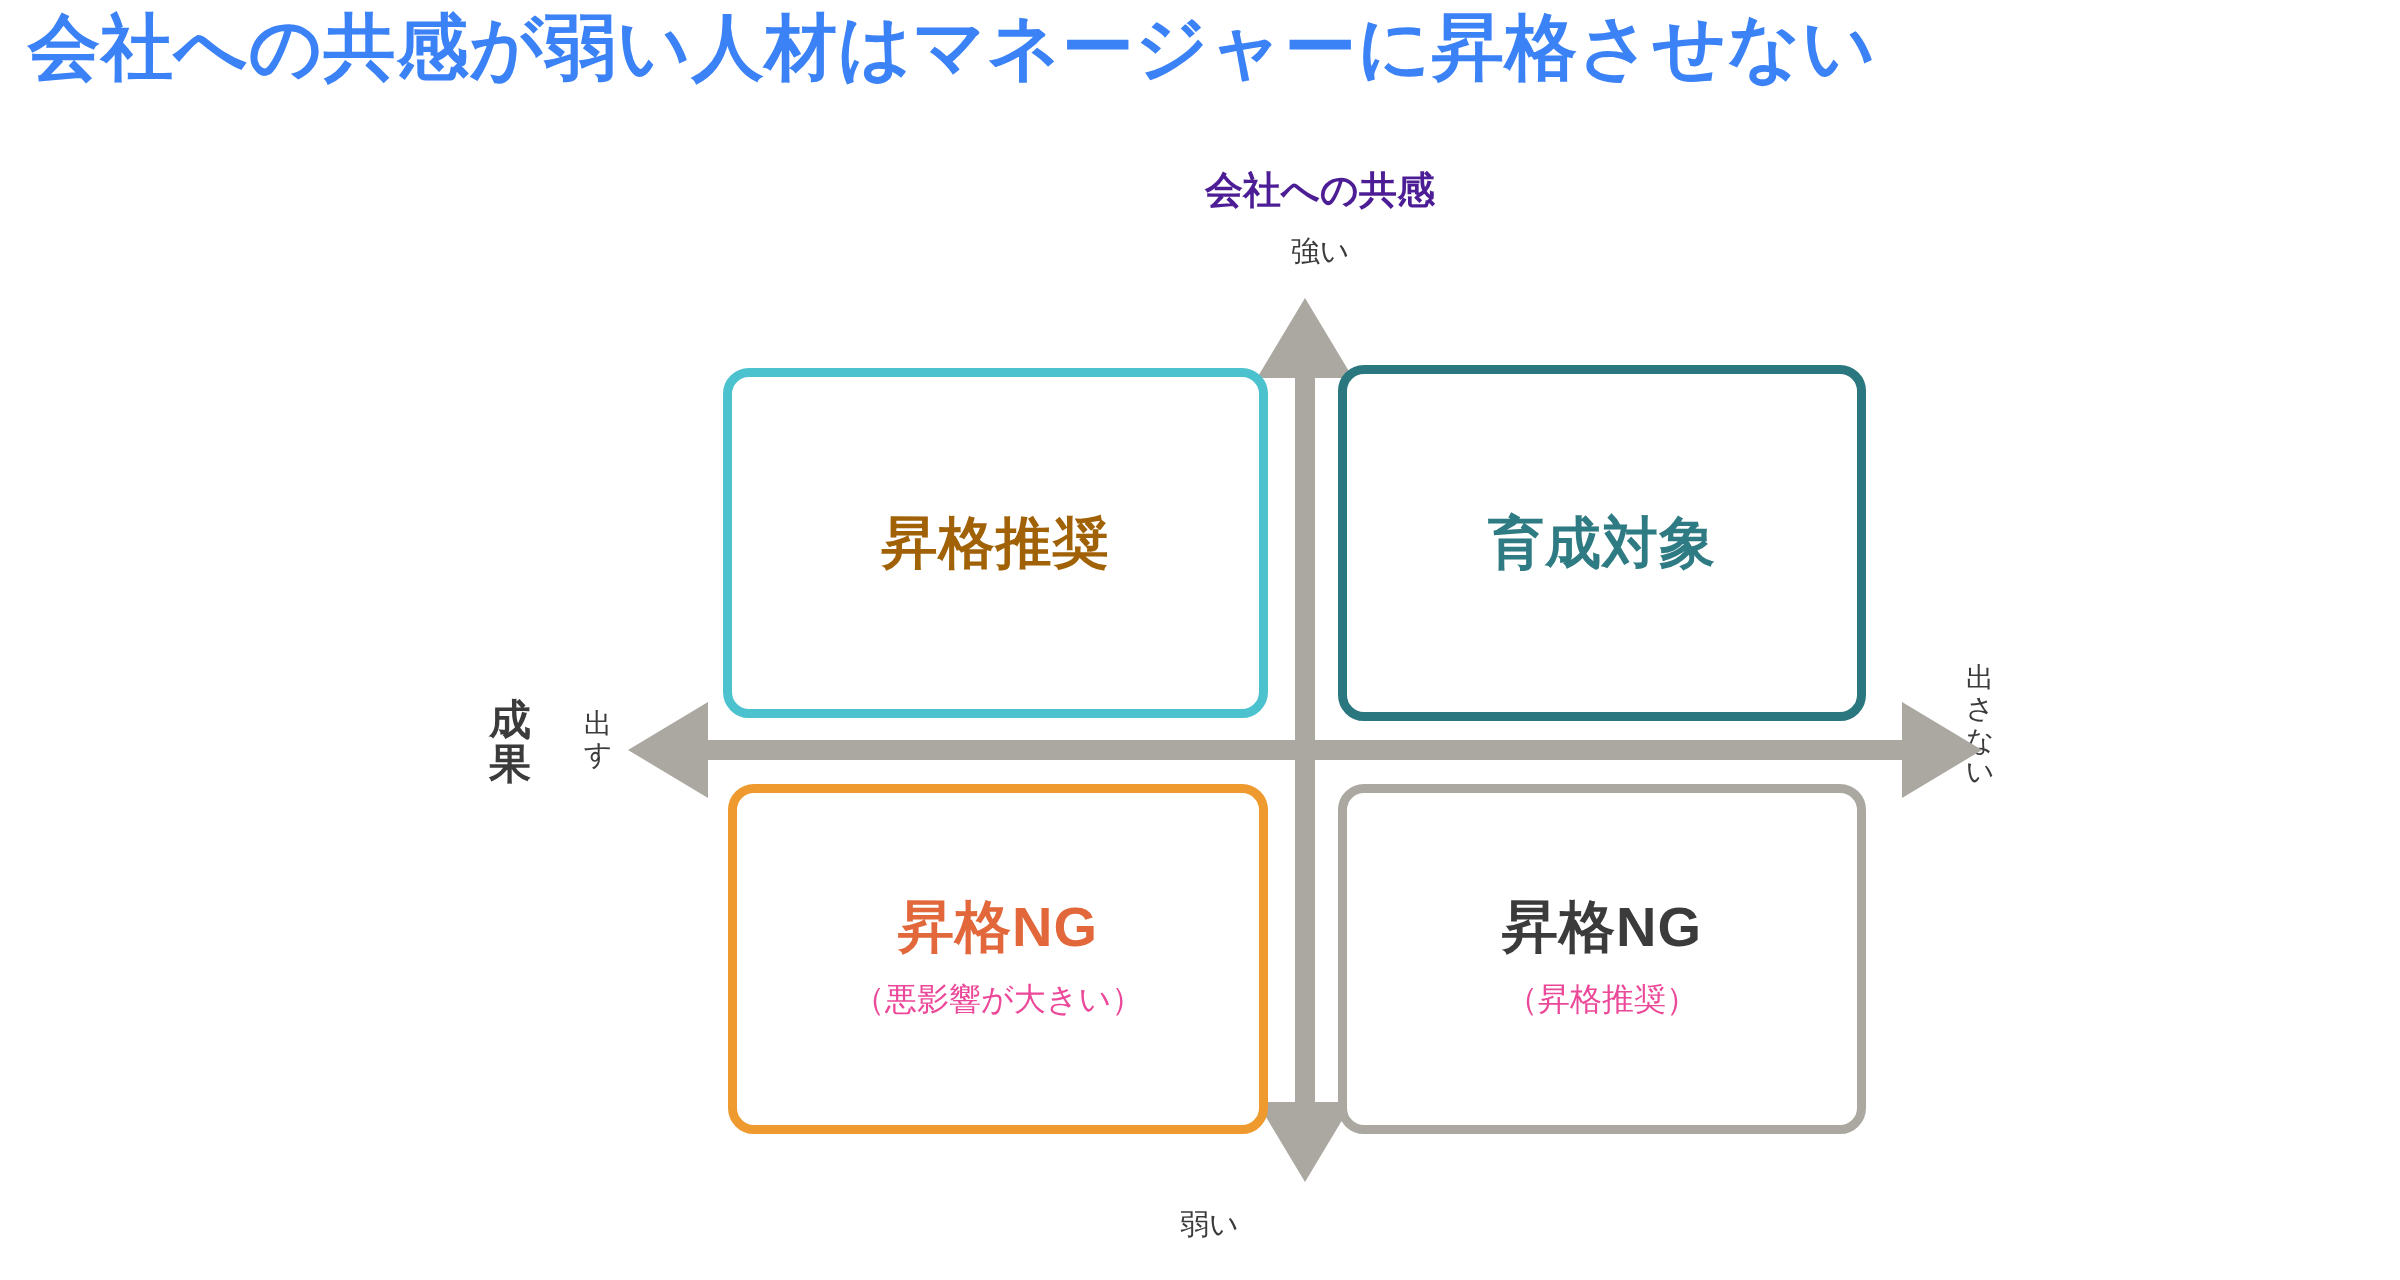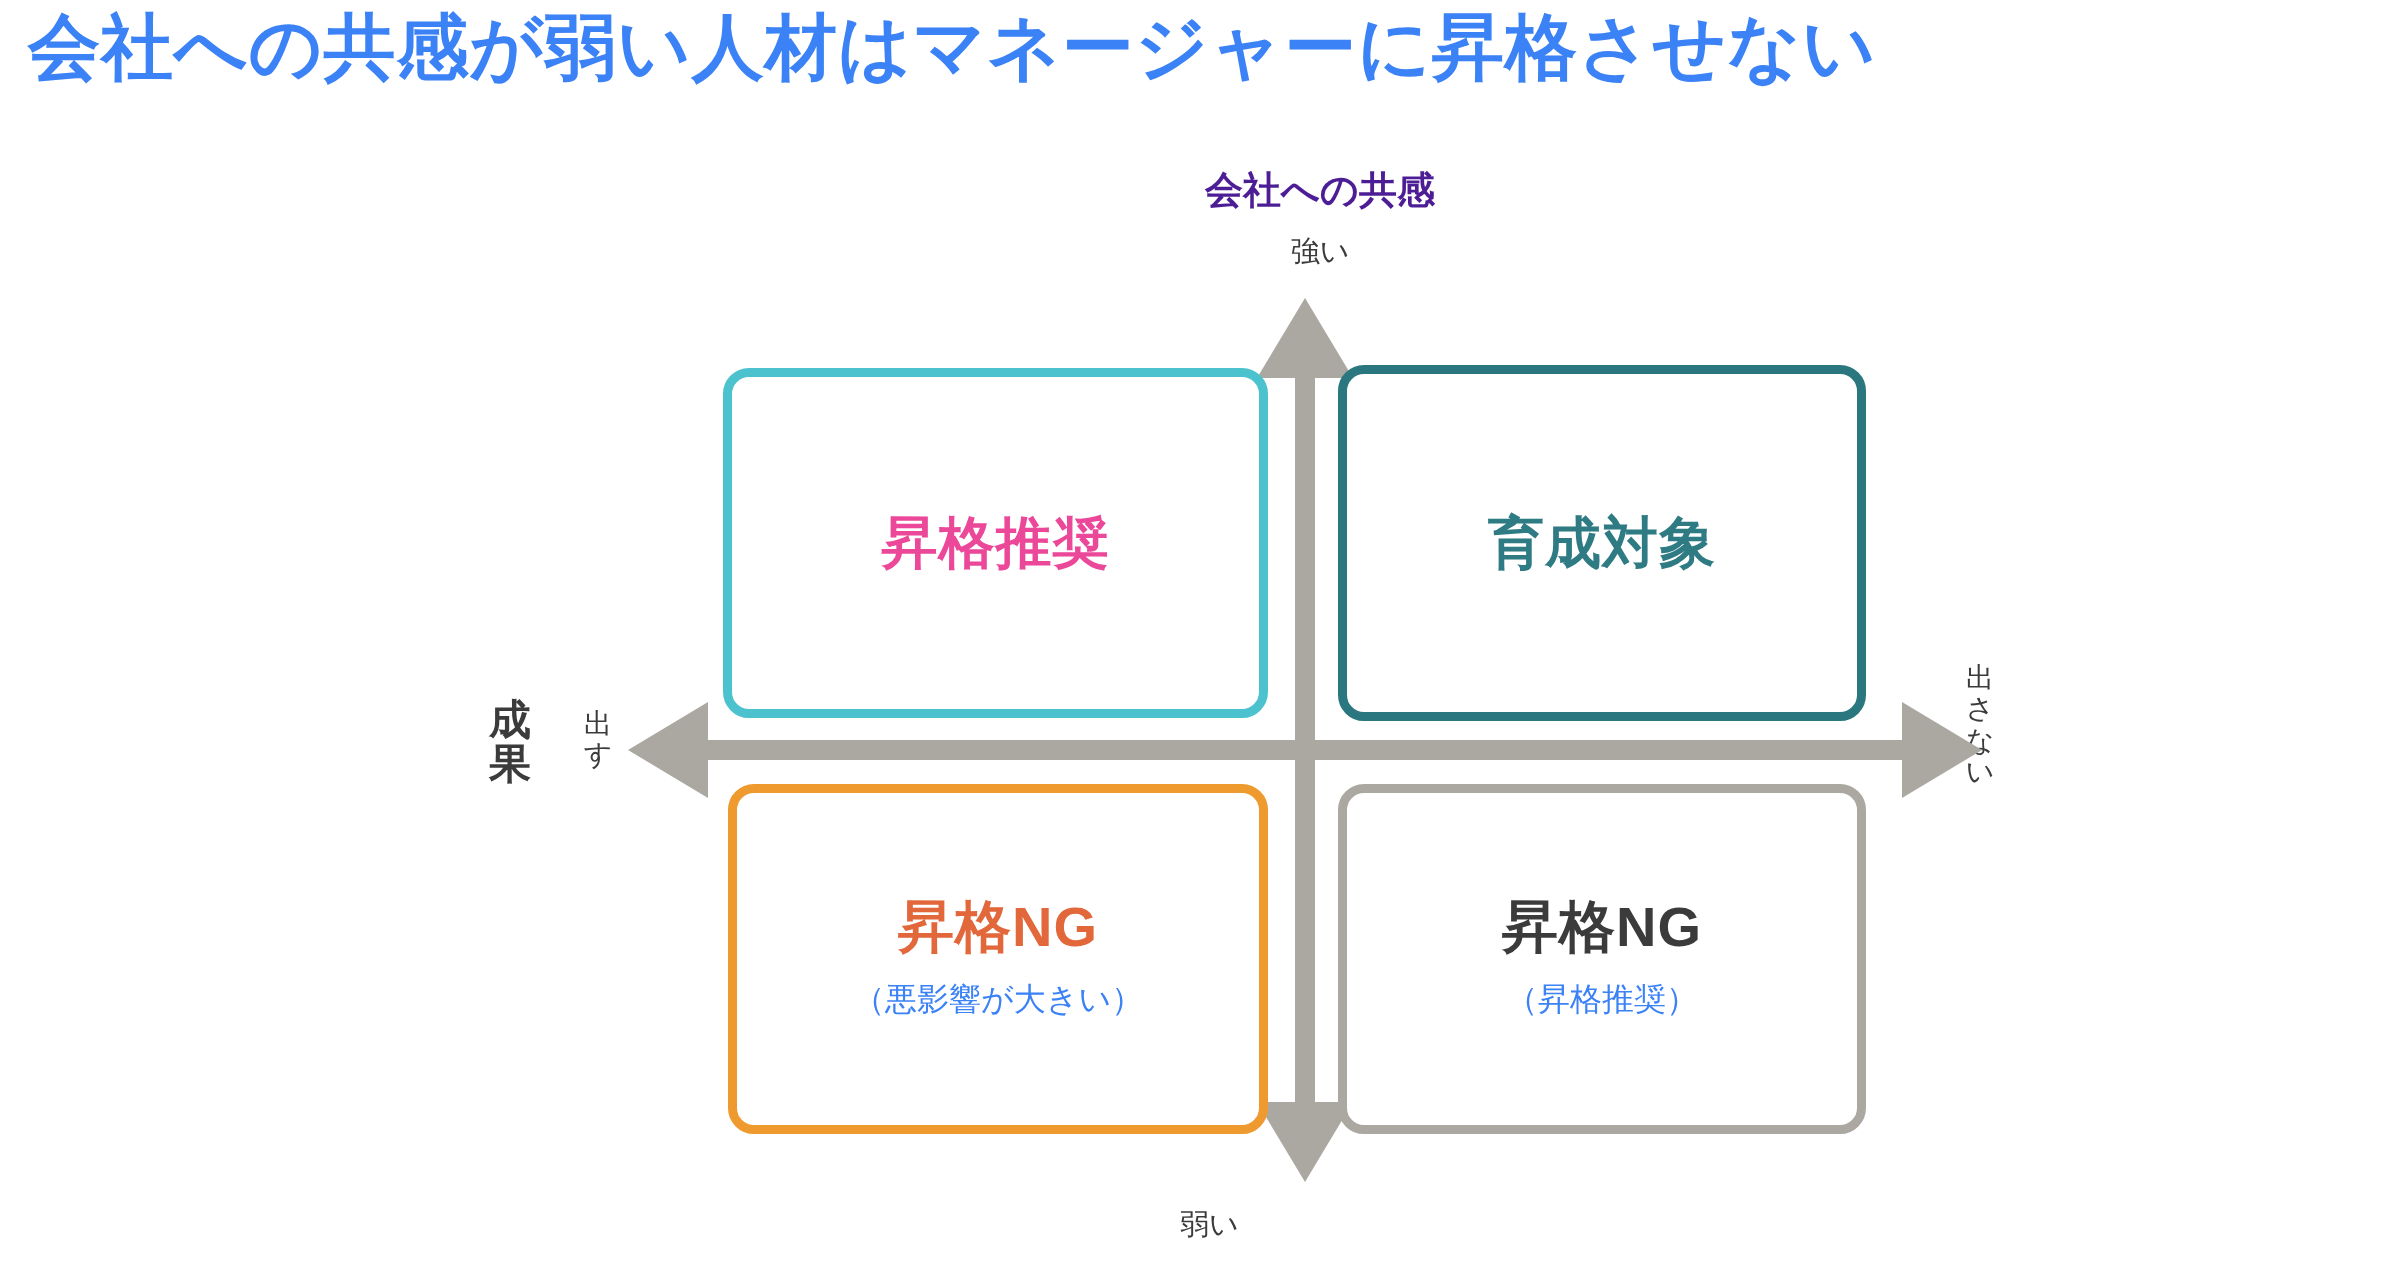--- a/index.html
+++ b/index.html
@@ -117,30 +117,30 @@
     justify-content: center;
   }
   .qbox .q-title {
     font-size: 56px;
     font-weight: bold;
     line-height: 1.12;
     letter-spacing: 1px;
   }
   .qbox .q-sub {
     font-size: 32px;
-    color: #3b82f6;
+    color: #ec4899;
     margin-top: 20px;
     letter-spacing: 0px;
   }
 
   #box-tl {
     left: 723px;  top: 368px;  width: 545px; height: 350px;
     border: 9px solid #4BC2CE;
   }
-  #box-tl .q-title { color: #ec4899; }
+  #box-tl .q-title { color: #a16207; }
 
   #box-tr {
     left: 1338px; top: 365px;  width: 528px; height: 356px;
     border: 9px solid #2A777F;
   }
   #box-tr .q-title { color: #2F7B83; }
 
   #box-bl {
     left: 728px;  top: 784px;  width: 540px; height: 350px;
     border: 9px solid #EE9A2E;

